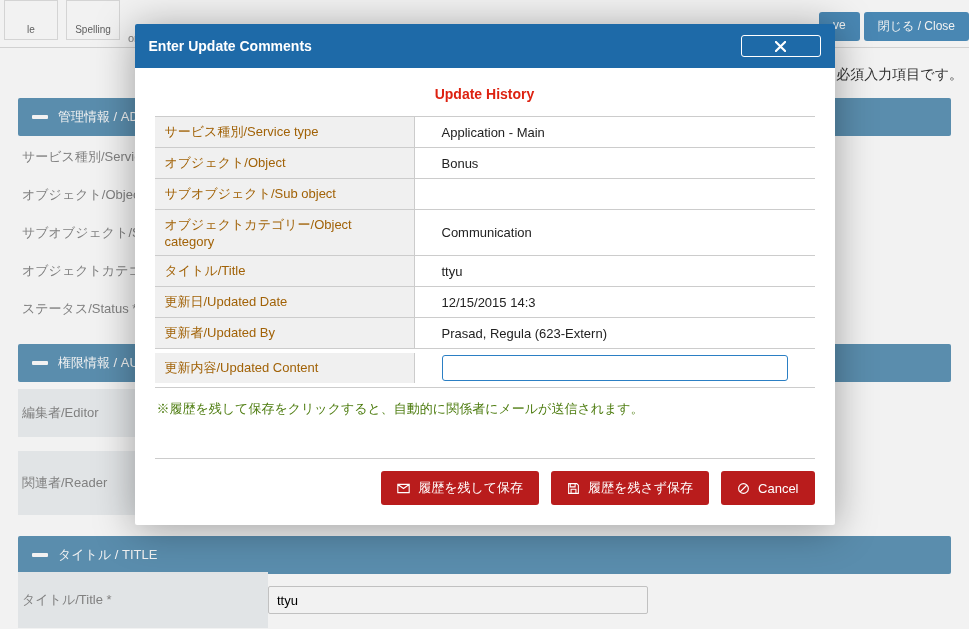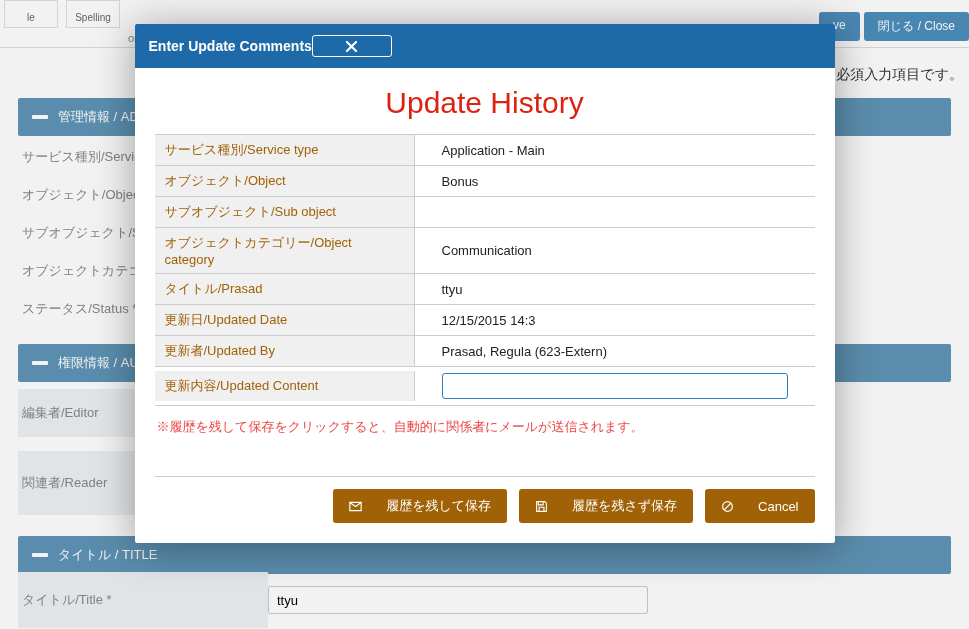--- a/index.html
+++ b/index.html
@@ -1,54 +1,54 @@
 <!DOCTYPE html>
 <html><head>
 <meta charset="utf-8">
 <style>
 * { box-sizing: border-box; margin: 0; padding: 0; }
 body { font-family: "Meiryo", "Segoe UI", sans-serif; background: #fff; overflow: hidden; width: 969px; height: 629px; position: relative; font-size: 13px; color: #333; }
 
 .bg-app { position: absolute; inset: 0; filter: none; }
 .ribbon { height: 48px; border-bottom: 1px solid #ddd; display: flex; align-items: flex-start; gap: 8px; padding: 0 4px; }
-.ribbon-btn { width: 54px; height: 28px; border: 1px solid #e0e0e0; background: #fff; font-size: 10px; text-align: center; color: #666; display: flex; flex-direction: column; justify-content: flex-end; padding-bottom: 4px; }
+.ribbon-btn { width: 54px; height: 40px; border: 1px solid #e0e0e0; background: #fff; font-size: 10px; text-align: center; color: #666; display: flex; flex-direction: column; justify-content: flex-end; padding-bottom: 4px; }
 .ribbon-tab { font-size: 11px; color: #888; padding-top: 30px; }
 
 .topbar-btns { position: absolute; right: 0; top: 12px; display: flex; gap: 4px; }
 .tb-btn { background: #4d8fbd; color: #fff; font-size: 12px; padding: 6px 14px; border-radius: 3px; }
 .req-note { position: absolute; right: 6px; top: 66px; font-size: 14px; color: #333; }
 
 .bg-content { padding: 50px 18px 20px; }
 .section { margin-bottom: 10px; }
 .sect-head { background: #5f95b7; color: #fff; padding: 10px 14px; font-size: 13px; border-radius: 2px; display: flex; align-items: center; gap: 10px; }
 .sect-head .mm { width: 16px; height: 4px; background: #fff; border-radius: 1px; display: inline-block; }
 .fields { padding: 2px 0 6px; }
 .fld { display: flex; align-items: center; height: 38px; }
 .lbl { width: 250px; padding-left: 4px; color: #888; font-size: 13px; background: #fff; }
 .val { flex: 1; }
 .val input[type=text] { width: 380px; height: 28px; border: 1px solid #ccc; border-radius: 2px; padding: 0 8px; font-size: 13px; font-family: inherit; }
 .val .hint { color: #aaa; font-size: 12px; }
 
 .overlay { position: absolute; inset: 0; background: rgba(0,0,0,.05); }
 
 .modal { position: absolute; top: 24px; left: 50%; transform: translateX(-50%); width: 700px; background: #fff; box-shadow: 0 4px 40px rgba(0,0,0,.35); border-radius: 2px; }
-.modal-head { background: #1e6aa8; color: #fff; padding: 11px 14px; display: flex; justify-content: flex-start; align-items: center; border-radius: 2px 2px 0 0; }
+.modal-head { background: #1e6aa8; color: #fff; padding: 11px 14px; display: flex; justify-content: space-between; align-items: center; border-radius: 2px 2px 0 0; }
 .modal-head h3 { font-size: 14px; font-weight: bold; }
 .close-btn { width: 80px; height: 22px; border: 1.5px solid #fff; background: transparent; color: #fff; border-radius: 3px; font-size: 14px; cursor: pointer; display: flex; align-items: center; justify-content: center; }
 .modal-body { padding: 18px 20px 14px; }
-.mtitle { color: #d21; font-weight: normal; font-size: 30px; text-align: center; margin-bottom: 14px; }
+.mtitle { color: #d21; font-weight: bold; font-size: 14px; text-align: center; margin-bottom: 14px; }
 .mtable { border-top: 1px solid #ccc; }
 .mrow { display: flex; border-bottom: 1px solid #ccc; min-height: 31px; align-items: center; }
 .mlabel { width: 260px; background: #f0f0f0; color: #a16207; padding: 6px 10px; font-size: 13px; border-right: 1px solid #ccc; }
 .mval { flex: 1; padding: 6px 27px; color: #222; font-size: 13px; }
 .mval input[type=text] { width: 100%; height: 26px; border: 1px solid #2b7fc4; border-radius: 3px; padding: 0 6px; font-family: inherit; }
-.mnote { font-size: 13px; margin: 12px 2px 40px; color: #ef4444; }
+.mnote { font-size: 13px; margin: 12px 2px 40px; color: #4d7c0f; }
 .divider { border-top: 1px solid #ccc; margin: 0 0 12px; }
 .mbtns { display: flex; justify-content: flex-end; gap: 12px; padding-bottom: 6px; }
-.mbtn { background: #a16207; color: #fff; border: none; padding: 8px 16px; border-radius: 3px; font-size: 13px; cursor: pointer; display: flex; align-items: center; gap: 24px; font-family: inherit; }
+.mbtn { background: #b91c1c; color: #fff; border: none; padding: 8px 16px; border-radius: 3px; font-size: 13px; cursor: pointer; display: flex; align-items: center; gap: 8px; font-family: inherit; }
 .mbtn svg { width: 13px; height: 13px; fill: #fff; }
 </style>
 </head>
 <body>
 
 <div class="bg-app">
   <div class="ribbon">
     <div class="ribbon-btn">le</div>
     <div class="ribbon-btn">Spelling</div>
     <div style="display:flex;gap:12px;padding-top:32px;">
@@ -140,21 +140,21 @@
         </div>
       <div class="mrow">
           <div class="mlabel">サブオブジェクト/Sub object</div>
           <div class="mval"></div>
         </div>
       <div class="mrow">
           <div class="mlabel">オブジェクトカテゴリー/Object category</div>
           <div class="mval">Communication</div>
         </div>
       <div class="mrow">
-          <div class="mlabel">タイトル/Prasad</div>
+          <div class="mlabel">タイトル/Title</div>
           <div class="mval">ttyu</div>
         </div>
       <div class="mrow">
           <div class="mlabel">更新日/Updated Date</div>
           <div class="mval">12/15/2015 14:3</div>
         </div>
       <div class="mrow">
           <div class="mlabel">更新者/Updated By</div>
           <div class="mval">Prasad, Regula (623-Extern)</div>
         </div>

